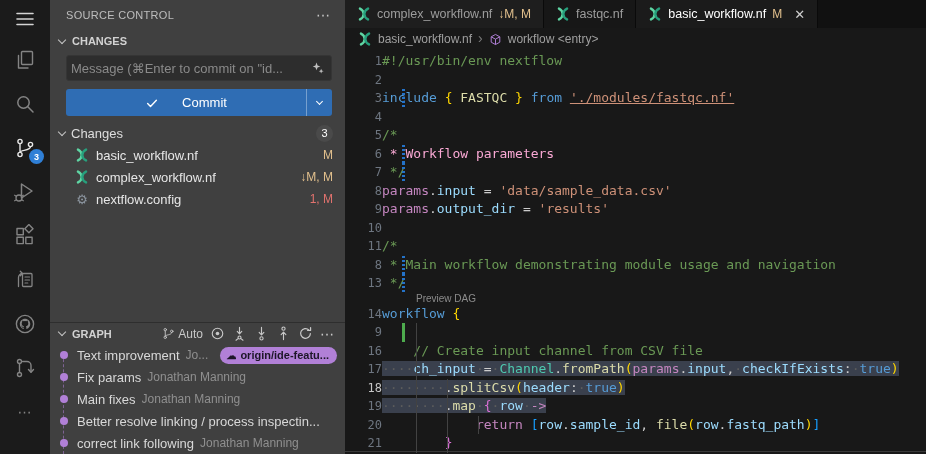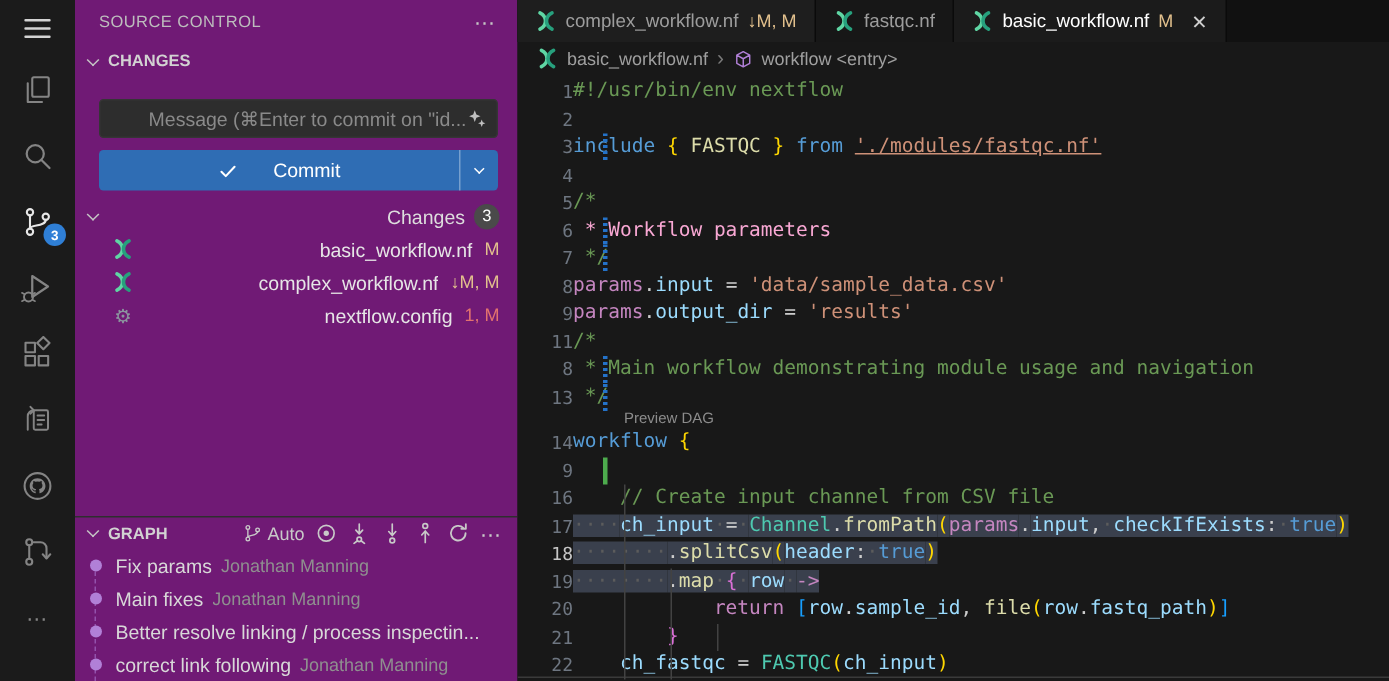--- a/index.html
+++ b/index.html
@@ -14,29 +14,29 @@
   
   .activitybar { width:50px; background:#1b1b1b; flex-shrink:0; display:flex; flex-direction:column; align-items:center; }
   .ab-menu { height:38px; width:100%; display:flex; align-items:center; justify-content:center; color:#d4d4d4; }
   .ab-item { height:44px; width:100%; display:flex; align-items:center; justify-content:center; position:relative; color:#848484; cursor:pointer; }
   .ab-item.active { color:#e7e7e7; }
   .ab-badge { position:absolute; right:6px; bottom:6px; min-width:15px; height:15px; padding:0 3px;
     border-radius:8px; color:#fff; font-size:9px; font-weight:bold; display:flex; align-items:center; justify-content:center; }
   .ellipsis-glyph { font-size:14px; letter-spacing:1px; }
 
   
-  .sidebar { width:295px; background:#701a75; flex-shrink:0; display:flex; flex-direction:column; overflow:hidden;text-align:right; }
+  .sidebar { width:295px; background:#404040; flex-shrink:0; display:flex; flex-direction:column; overflow:hidden; }
   .sc-header { height:30px; display:flex; align-items:center; justify-content:space-between; padding:0 14px 0 16px;
     font-size:11px; color:#bdbdbd; letter-spacing:.3px; flex-shrink:0; }
   .sc-actions { color:#c5c5c5; cursor:pointer; font-size:14px; letter-spacing:1px; }
   .chev { width:6px; height:6px; border-right:1.4px solid #c5c5c5; border-bottom:1.4px solid #c5c5c5;
     transform:rotate(45deg); display:inline-block; flex-shrink:0; margin-top:-3px; }
   .mini-hdr { height:22px; display:flex; align-items:center; gap:7px; padding-left:9px;
     font-size:11px; font-weight:bold; color:#d2d2d2; flex-shrink:0; }
-  .msg-box { margin:14px 13px 0 16px; height:26px; background:#2d2d2d; border:1px solid #353535; border-radius:3px;
+  .msg-box { margin:3px 13px 0 16px; height:26px; background:#2d2d2d; border:1px solid #353535; border-radius:3px;
     display:flex; align-items:center; padding:0 6px 0 4px; flex-shrink:0; cursor:text; }
   .msg-ph { flex:1; color:#8a8a8a; white-space:nowrap; overflow:hidden; }
   .msg-sparkle { color:#c0c0c0; flex-shrink:0; display:flex; }
   .commit-btn { margin:8px 13px 0 16px; height:27px; border-radius:3px; display:flex; align-items:stretch;
     color:#ffffff; flex-shrink:0; cursor:pointer; }
   .commit-main { flex:1; display:flex; align-items:center; justify-content:center; gap:23px; }
   .commit-drop { width:26px; display:flex; align-items:center; justify-content:center; border-left:1px solid rgba(255,255,255,.35); }
   .commit-drop .chev { border-color:#fff; width:5px; height:5px; margin-top:-2px; }
   .tree-row { height:22px; margin-top:6px; display:flex; align-items:center; gap:6px; padding:0 12px 0 9px; color:#dddddd; flex-shrink:0; cursor:pointer; }
   .tree-label { flex:1; }
@@ -307,20 +307,31 @@
           <span class="gt-item">
             <span><span class="ellipsis-glyph">⋯</span></span>
           </span>
         </span>
     </div>
     <div class="commits" id="commit-list">
         <div class="commit-row">
           <span class="commit-dot">
             <i style="background:#B180D7"></i>
           </span>
+          <span class="commit-msg">Text improvement</span>
+          <span class="commit-author">Jo...</span>
+          <span class="ref-pill" style="background: rgb(177, 128, 215);">
+            <span><span style="font-size:10px;line-height:1">☁</span></span>
+            <span>origin/ide-featu...</span>
+          </span>
+        </div>
+        <div class="commit-row">
+          <span class="commit-dot">
+            <i style="background:#B180D7"></i>
+          </span>
           <span class="commit-msg">Fix params</span>
           <span class="commit-author">Jonathan Manning</span>
         </div>
         <div class="commit-row">
           <span class="commit-dot">
             <i style="background:#B180D7"></i>
           </span>
           <span class="commit-msg">Main fixes</span>
           <span class="commit-author">Jonathan Manning</span>
         </div>
@@ -393,20 +404,21 @@
     <div class="code" id="code-area">
         <div class="cl"><span class="ln">1</span><span class="ct"><span style="color: rgb(106, 153, 85);">#!/usr/bin/env nextflow</span></span></div>
         <div class="cl"><span class="ln">2</span><span class="ct"></span></div>
         <div class="cl"><span class="ln">3</span><span class="gd mod"></span><span class="ct"><span style="color: rgb(86, 156, 214);">include</span><span style="color: rgb(204, 204, 204);"> </span><span style="color: rgb(255, 215, 0);">{</span><span style="color: rgb(204, 204, 204);"> </span><span style="color: rgb(220, 220, 170);">FASTQC</span><span style="color: rgb(204, 204, 204);"> </span><span style="color: rgb(255, 215, 0);">}</span><span style="color: rgb(204, 204, 204);"> </span><span style="color: rgb(86, 156, 214);">from</span><span style="color: rgb(204, 204, 204);"> </span><span style="color: rgb(206, 145, 120); text-decoration: underline;">'./modules/fastqc.nf'</span></span></div>
         <div class="cl"><span class="ln">4</span><span class="ct"></span></div>
         <div class="cl"><span class="ln">5</span><span class="ct"><span style="color: rgb(106, 153, 85);">/*</span></span></div>
         <div class="cl"><span class="ln">6</span><span class="gd mod"></span><span class="ct"><span style="color: #f9a8d4;"> * Workflow parameters</span></span></div>
         <div class="cl"><span class="ln">7</span><span class="gd mod"></span><span class="ct"><span style="color: rgb(106, 153, 85);"> */</span></span></div>
         <div class="cl"><span class="ln">8</span><span class="ct"><span style="color: rgb(197, 134, 192);">params</span><span style="color: rgb(204, 204, 204);">.</span><span style="color: rgb(156, 220, 254);">input</span><span style="color: rgb(204, 204, 204);"> </span><span style="color: rgb(204, 204, 204);">=</span><span style="color: rgb(204, 204, 204);"> </span><span style="color: rgb(206, 145, 120);">'data/sample_data.csv'</span></span></div>
         <div class="cl"><span class="ln">9</span><span class="ct"><span style="color: rgb(197, 134, 192);">params</span><span style="color: rgb(204, 204, 204);">.</span><span style="color: rgb(156, 220, 254);">output_dir</span><span style="color: rgb(204, 204, 204);"> </span><span style="color: rgb(204, 204, 204);">=</span><span style="color: rgb(204, 204, 204);"> </span><span style="color: rgb(206, 145, 120);">'results'</span></span></div>
+        <div class="cl"><span class="ln">10</span><span class="ct"></span></div>
         <div class="cl"><span class="ln">11</span><span class="ct"><span style="color: rgb(106, 153, 85);">/*</span></span></div>
         <div class="cl"><span class="ln">8</span><span class="gd mod"></span><span class="ct"><span style="color: rgb(106, 153, 85);"> * Main workflow demonstrating module usage and navigation</span></span></div>
         <div class="cl"><span class="ln">13</span><span class="gd mod"></span><span class="ct"><span style="color: rgb(106, 153, 85);"> */</span></span></div>
         <div class="codelens">Preview DAG</div>
         <div class="cl"><span class="ln">14</span><span class="ct"><span style="color: rgb(86, 156, 214);">workflow</span><span style="color: rgb(204, 204, 204);"> </span><span style="color: rgb(255, 215, 0);">{</span></span></div>
         <div class="cl"><span class="ln">9</span><span class="gd add"></span><span class="ct"></span></div>
         <div class="cl"><span class="ln">16</span><span class="ct"><span style="color: rgb(106, 153, 85);">    // Create input channel from CSV file</span></span></div>
         <div class="cl"><span class="ln">17</span><span class="ct"><span class="sel" style="color: rgb(92, 92, 92);">····</span><span class="sel" style="color: rgb(156, 220, 254);">ch_input</span><span class="sel" style="color: rgb(92, 92, 92);">·</span><span class="sel" style="color: rgb(204, 204, 204);">=</span><span class="sel" style="color: rgb(92, 92, 92);">·</span><span class="sel" style="color: rgb(78, 201, 176);">Channel</span><span class="sel" style="color: rgb(204, 204, 204);">.</span><span class="sel" style="color: rgb(220, 220, 170);">fromPath</span><span class="sel" style="color: rgb(255, 215, 0);">(</span><span class="sel" style="color: rgb(197, 134, 192);">params</span><span class="sel" style="color: rgb(204, 204, 204);">.</span><span class="sel" style="color: rgb(156, 220, 254);">input</span><span class="sel" style="color: rgb(204, 204, 204);">,</span><span class="sel" style="color: rgb(92, 92, 92);">·</span><span class="sel" style="color: rgb(156, 220, 254);">checkIfExists</span><span class="sel" style="color: rgb(204, 204, 204);">:</span><span class="sel" style="color: rgb(92, 92, 92);">·</span><span class="sel" style="color: rgb(86, 156, 214);">true</span><span class="sel" style="color: rgb(255, 215, 0);">)</span></span></div>
         <div class="cl cur"><span class="ln">18</span><span class="ct"><span class="sel" style="color: rgb(92, 92, 92);">········</span><span class="sel" style="color: rgb(204, 204, 204);">.</span><span class="sel" style="color: rgb(220, 220, 170);">splitCsv</span><span class="sel" style="color: rgb(255, 215, 0);">(</span><span class="sel" style="color: rgb(156, 220, 254);">header</span><span class="sel" style="color: rgb(204, 204, 204);">:</span><span class="sel" style="color: rgb(92, 92, 92);">·</span><span class="sel" style="color: rgb(86, 156, 214);">true</span><span class="sel" style="color: rgb(255, 215, 0);">)</span></span></div>
         <div class="cl"><span class="ln">19</span><span class="ct"><span class="sel" style="color: rgb(92, 92, 92);">········</span><span class="sel" style="color: rgb(204, 204, 204);">.</span><span class="sel" style="color: rgb(220, 220, 170);">map</span><span class="sel" style="color: rgb(92, 92, 92);">·</span><span class="sel" style="color: rgb(218, 112, 214);">{</span><span class="sel" style="color: rgb(92, 92, 92);">·</span><span class="sel" style="color: rgb(156, 220, 254);">row</span><span class="sel" style="color: rgb(92, 92, 92);">·</span><span class="sel" style="color: rgb(197, 134, 192);">-&gt;</span></span></div>

